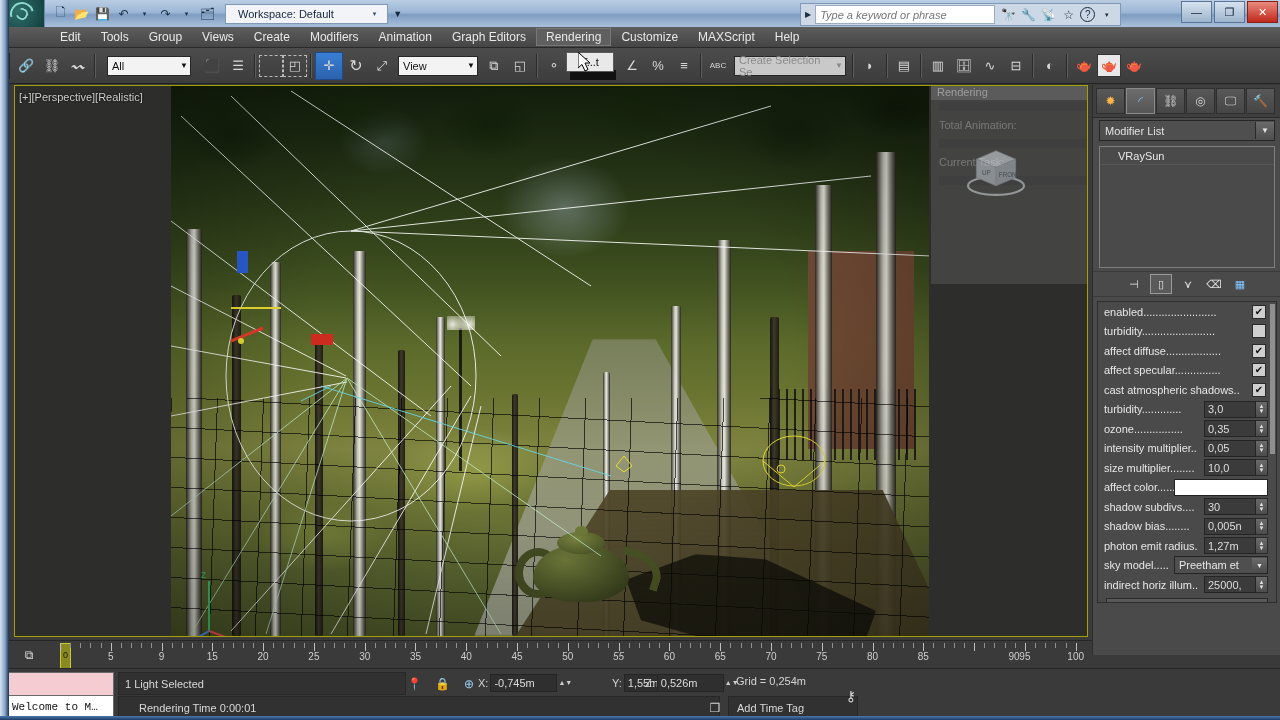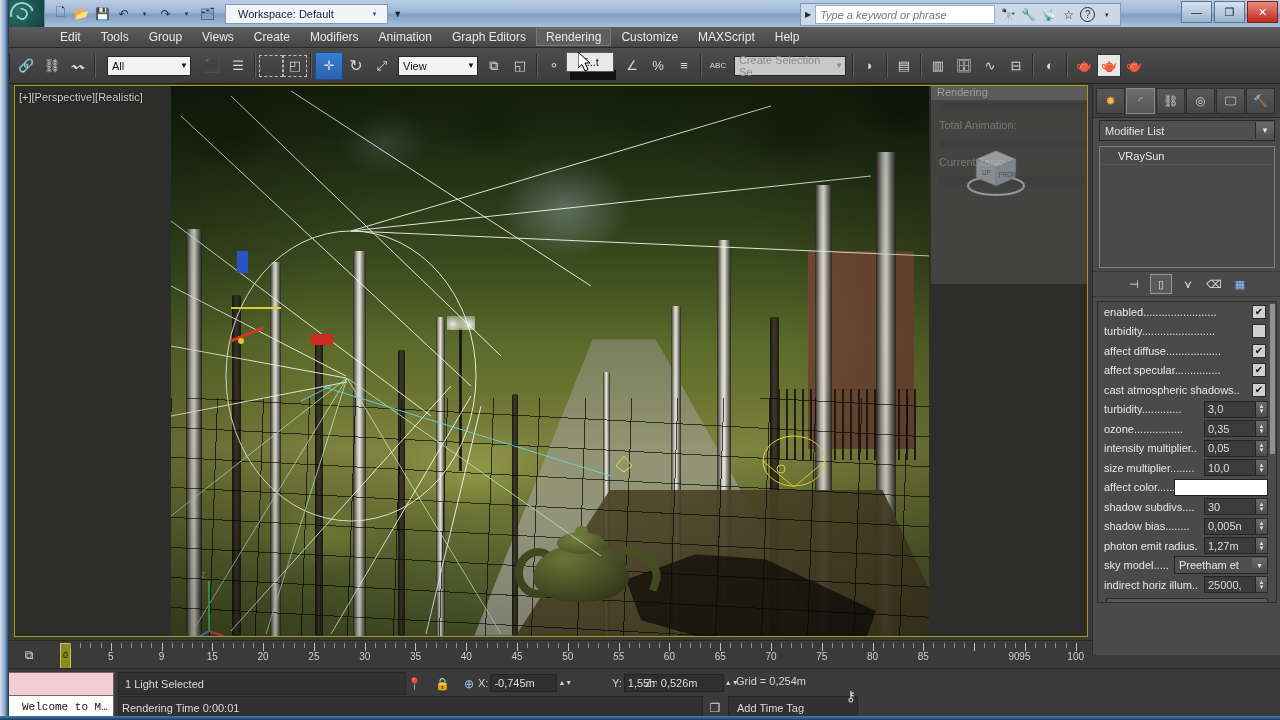--- a/index.html
+++ b/index.html
@@ -352,30 +352,30 @@
   .statusarea{
     position:absolute;left:0;top:668px;width:1280px;height:52px;
     background:#3a3a3a;border-top:1px solid #272727;
   }
   .mlisten{
     position:absolute;left:8px;top:3px;width:104px;height:46px;
     border:1px solid #6a6a6a;background:#2f2f2f;
   }
   .mlisten .pink{height:22px;background:#f6ccd3;border-bottom:1px solid #6a6a6a;}
   .mlisten .white{height:22px;background:#fff;color:#111;font-family:"Liberation Mono",monospace;
-    font-size:11px;display:flex;align-items:center;padding-left:13px;overflow:hidden;white-space:nowrap;}
+    font-size:11px;display:flex;align-items:center;padding-left:3px;overflow:hidden;white-space:nowrap;}
   .statusline{
     position:absolute;left:118px;top:3px;width:280px;height:21px;
     background:#313131;border:1px solid #272727;color:#d9d9d9;font-size:11px;
     display:flex;align-items:center;padding-left:6px;
   }
   .renderline{
     position:absolute;left:118px;top:27px;width:580px;height:21px;
     background:#313131;border:1px solid #272727;color:#d9d9d9;font-size:11px;
-    display:flex;align-items:center;padding-left:3px;
+    display:flex;align-items:center;padding-left:20px;
   }
   .sbicon{
     position:absolute;width:22px;height:21px;display:flex;align-items:center;justify-content:center;
     font-size:12px;
   }
   .coordbox{
     position:absolute;top:3px;height:21px;display:flex;align-items:center;
     color:#d4d4d4;font-size:11px;
   }
   .coordfield{

